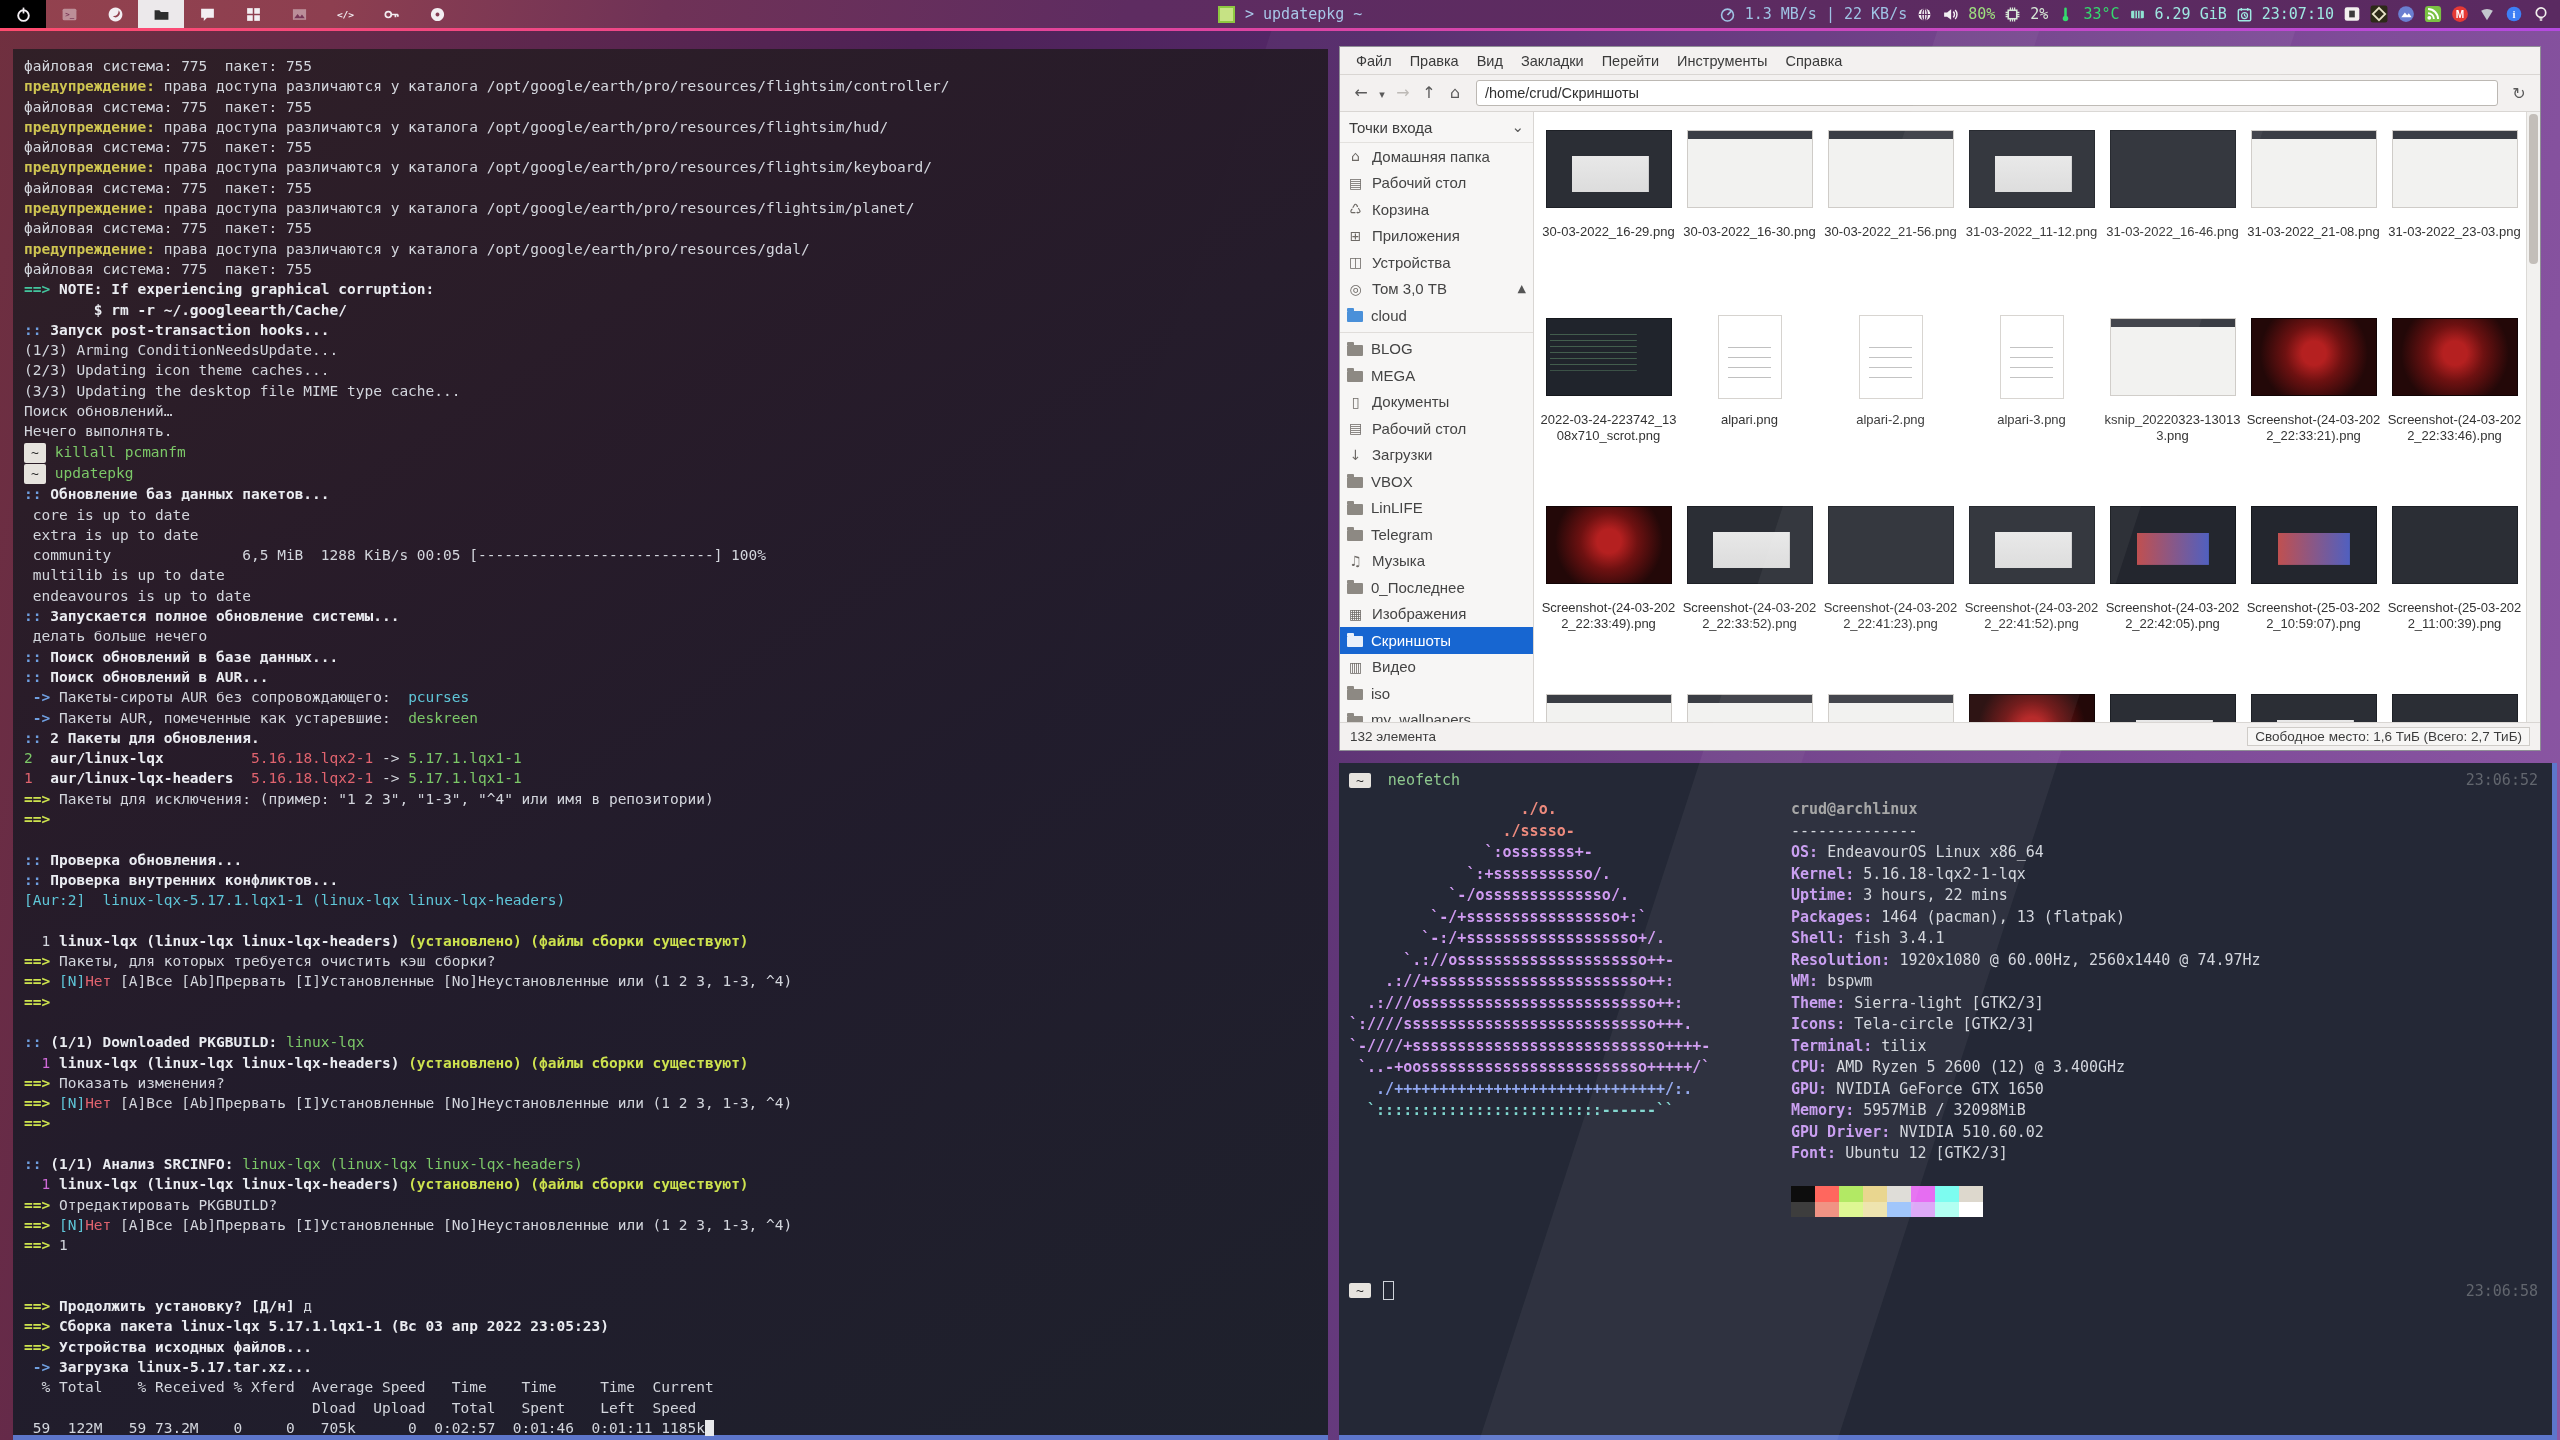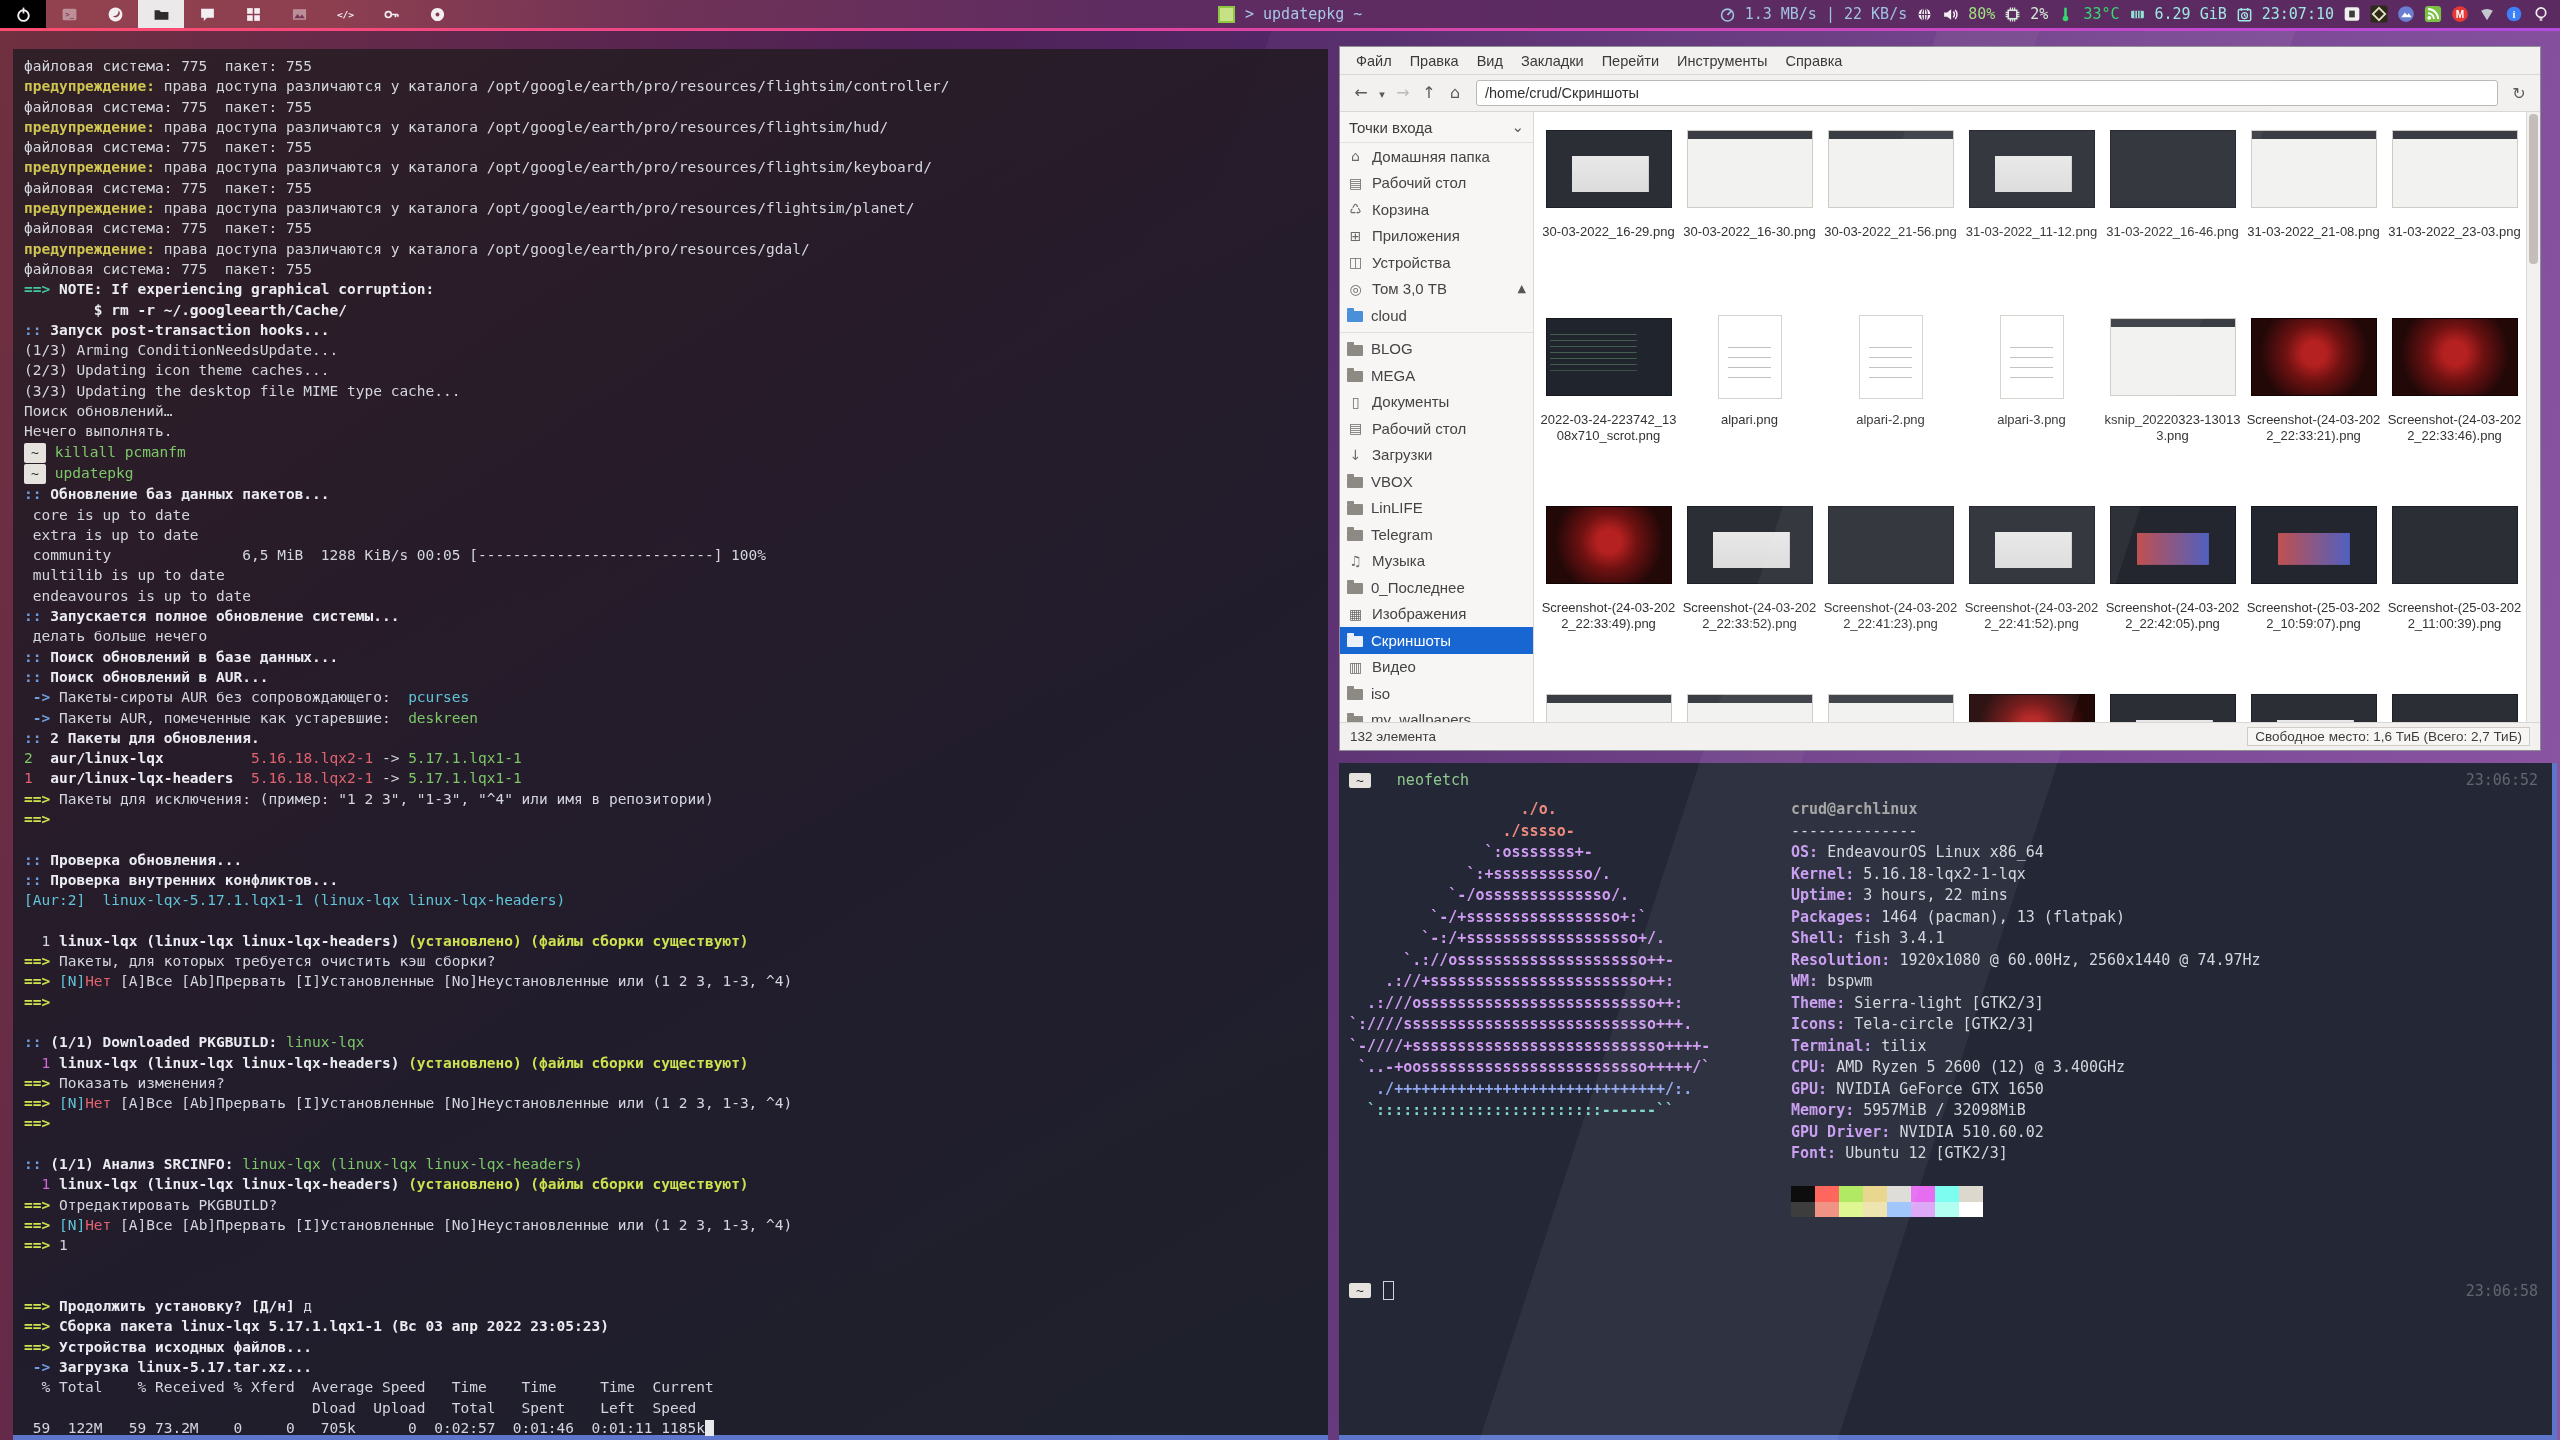--- a/index.html
+++ b/index.html
@@ -96,21 +96,21 @@
   #fm-scroll .sthumb{position:absolute;top:2px;left:2px;width:9px;height:150px;background:#c3beb9;border-radius:4px;}
   #fm-status{height:27px;background:#f3f1f0;border-top:1px solid #d9d6d3;display:flex;align-items:center;
     padding:0 10px;font-size:13.5px;color:#3c3c3c;}
   #fm-free{margin-left:auto;border:1px solid #cfccc8;padding:1px 7px;background:#f7f6f5;}
 
   
   #term-right{position:absolute;left:1339px;top:763px;width:1213px;height:672px;background:#242836;
     border-right:5px solid #5d76cb;border-bottom:5px solid #5d76cb;box-sizing:content-box;
     font-family:"DejaVu Sans Mono",monospace;color:#d3d6dd;}
   .nf-prompt{display:flex;align-items:center;padding:8px 14px 0 10px;font-size:15px;}
-  .nf-cmd{color:#8fc98f;margin-left:17px;}
+  .nf-cmd{color:#8fc98f;margin-left:8px;}
   .nf-time{margin-left:auto;color:#62666e;}
   #nf-block{position:relative;margin:10px 0 0 10px;font-size:15px;line-height:21.5px;white-space:pre;}
   #nf-art{position:absolute;left:0;top:0;font-weight:bold;}
   #nf-info{position:absolute;left:442px;top:0;}
   .nf-label{color:#c79af0;font-weight:bold;}
   .nf-title{color:#a3a3a3;font-weight:bold;}
   .pal-row{height:15.5px;}
   .pal{display:inline-block;width:24px;height:15.5px;}
   .nf-bottom{position:absolute;left:10px;right:14px;top:518px;display:flex;align-items:center;font-size:15px;}
   .cursor-hollow{display:inline-block;width:9px;height:17px;border:1.5px solid #cfd3da;margin-left:3px;}

